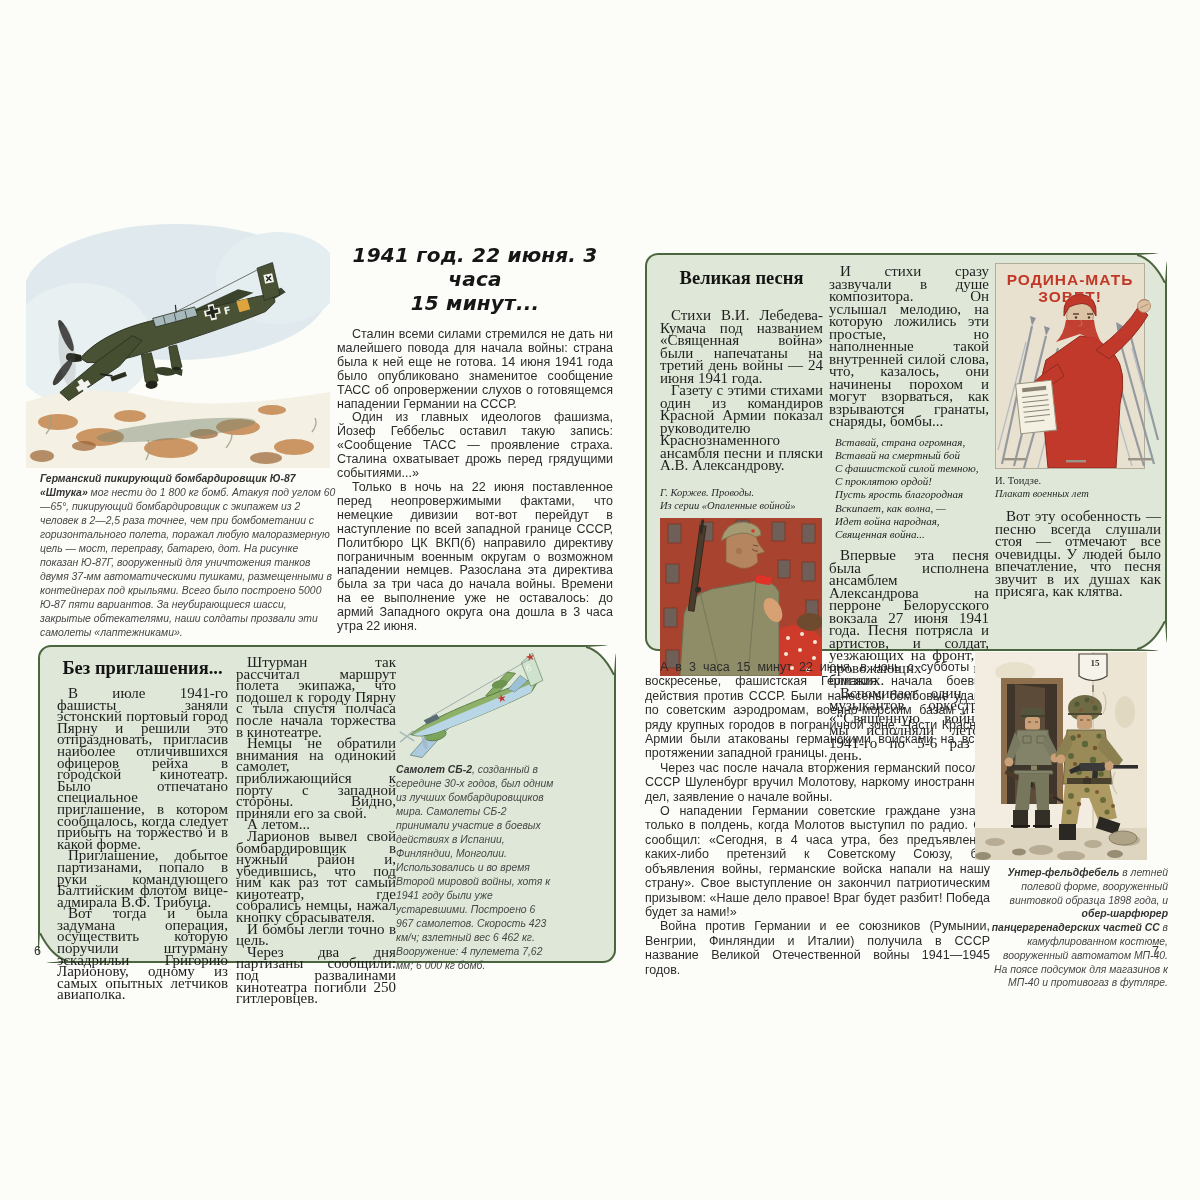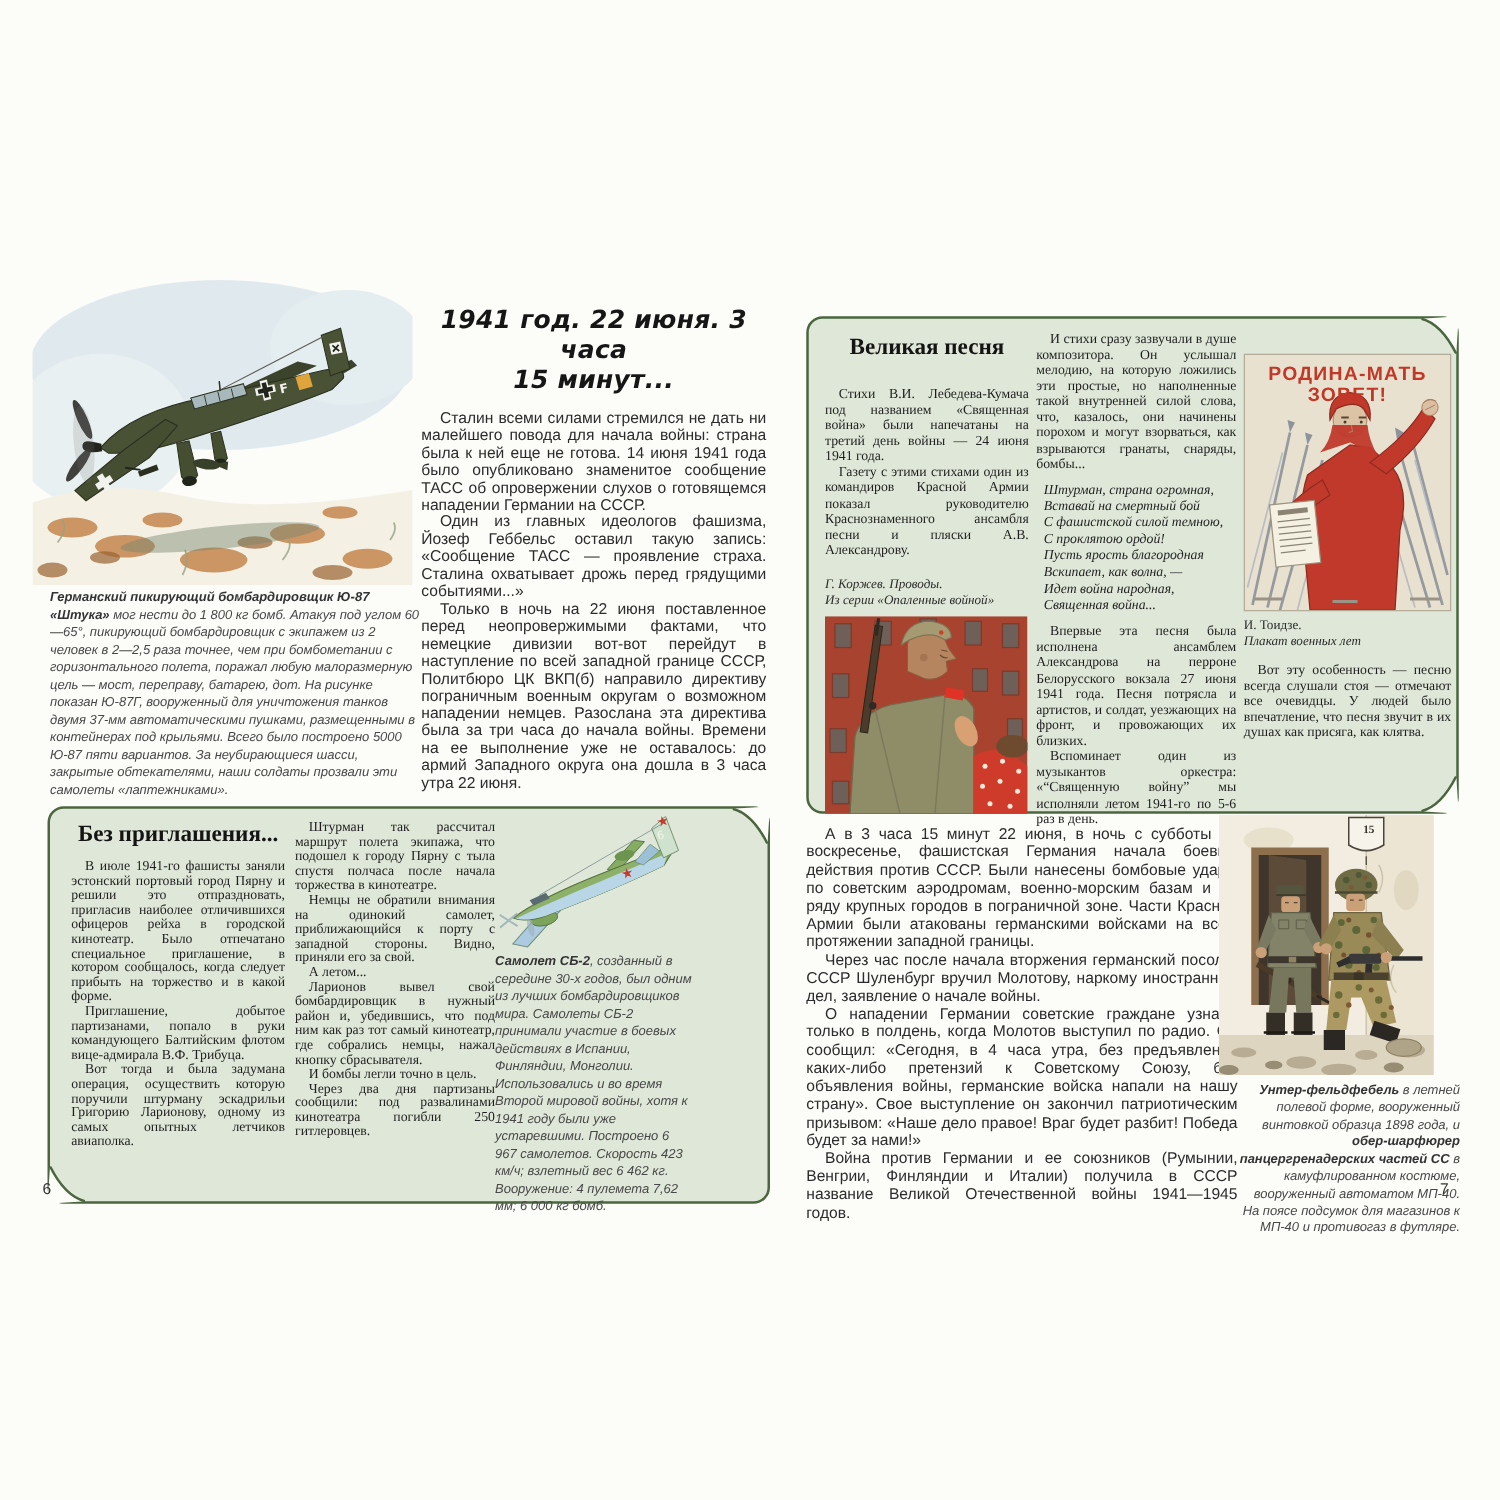--- a/index.html
+++ b/index.html
@@ -9,21 +9,21 @@
   
   .sansbody p{margin:0;font-size:12.5px;line-height:13.9px;text-align:justify;text-indent:15px;color:#2c2c2c;}
   
   .script-head{font-family:"DejaVu Sans",sans-serif;font-weight:bold;font-style:italic;
                font-size:20px;line-height:24px;text-align:center;color:#161616;letter-spacing:.2px;}
   
   .caption{font-style:italic;font-size:10.4px;line-height:14px;color:#474747;}
   .caption .lead{font-weight:bold;color:#333;}
   
   .gbox{background:#dfe8d8;border:2px solid #4b663f;border-radius:13px;box-sizing:border-box;overflow:visible;padding-left:44px;}
-  .gbox .serif p{margin:0;font-family:"Liberation Serif",serif;font-size:11px;line-height:11.6px;
+  .gbox .serif p{margin:0;font-family:"Liberation Serif",serif;font-size:15px;line-height:11.6px;
                  text-align:justify;text-indent:11px;color:#1e1e1e;}
   .gbox-title{font-family:"Liberation Serif",serif;font-weight:bold;font-size:18.5px;line-height:22px;
               text-align:center;color:#141414;}
   .rbox .serif p{line-height:12.5px;}
   .poem div{font-family:"Liberation Serif",serif;font-style:italic;font-size:11px;line-height:13.2px;color:#1e1e1e;}
   .art-caption-serif{font-family:"Liberation Serif",serif;font-style:italic;font-size:10.5px;line-height:13px;color:#2a2a2a;}
   .fold{position:absolute;pointer-events:none;}
   .pagenum{font-size:12.5px;color:#333;}
   .poster-title{font-weight:bold;color:#c23726;text-align:center;font-size:15.5px;line-height:17px;letter-spacing:1px;}
   .soldier-cap{font-style:italic;font-size:10.4px;line-height:13.8px;color:#474747;text-align:right;}
@@ -237,36 +237,36 @@
             </g>
           <ellipse cx="150" cy="104" rx="13" ry="9" fill="#6e4a2f"></ellipse>
           <ellipse cx="113" cy="92" rx="8" ry="13" fill="#d8a173" transform="rotate(-28 113 92)"></ellipse>
         </svg>
       </div>
     </div>
 
     <div class="abs serif" style="left:182px;top:10px;width:160px;">
       <p>И стихи сразу зазвучали в душе композитора. Он услышал мелодию, на которую ложились эти простые, но наполненные такой внутренней силой слова, что, казалось, они начинены порохом и могут взорваться, как взрываются гранаты, снаряды, бомбы...</p>
       <div class="poem" style="margin:8px 0 8px 6px;">
-        <div>Штурман, страна огромная,</div>
+        <div>Вставай, страна огромная,</div>
         <div>Вставай на смертный бой</div>
         <div>С фашистской силой темною,</div>
         <div>С проклятою ордой!</div>
         <div>Пусть ярость благородная</div>
         <div>Вскипает, как волна, —</div>
         <div>Идет война народная,</div>
         <div>Священная война...</div>
       </div>
       <p>Впервые эта песня была исполнена ансамблем Александрова на перроне Белорусского вокзала 27 июня 1941 года. Песня потрясла и артистов, и солдат, уезжающих на фронт, и провожающих их близких.</p>
       <p>Вспоминает один из музыкантов оркестра: «“Священную войну” мы исполняли летом 1941-го по 5-6 раз в день.</p>
     </div>
 
     <div class="abs" style="left:348px;top:8px;width:166px;">
 
-      <div style="position:relative;width:166px;height:206px;background:#e8e1cf;border:1px solid #b3ac99;box-sizing:border-box;margin-top:20px;">
+      <div style="position:relative;width:150px;height:206px;background:#e8e1cf;border:1px solid #b3ac99;box-sizing:border-box;">
         <svg width="164" height="204" viewBox="0 0 164 204" style="position:absolute;left:0;top:0;">
           <g stroke="#8d939c" stroke-width="2.2" opacity="0.9">
             <path d="M6 200 L36 62"></path>
               <path d="M18 202 L50 72"></path>
               <path d="M28 204 L62 84"></path>
             <path d="M158 200 L122 70"></path>
               <path d="M148 202 L112 82"></path>
               <path d="M162 176 L132 62"></path>
           </g>
           <g stroke="#b4bac2" stroke-width="1.4" opacity="0.9">

